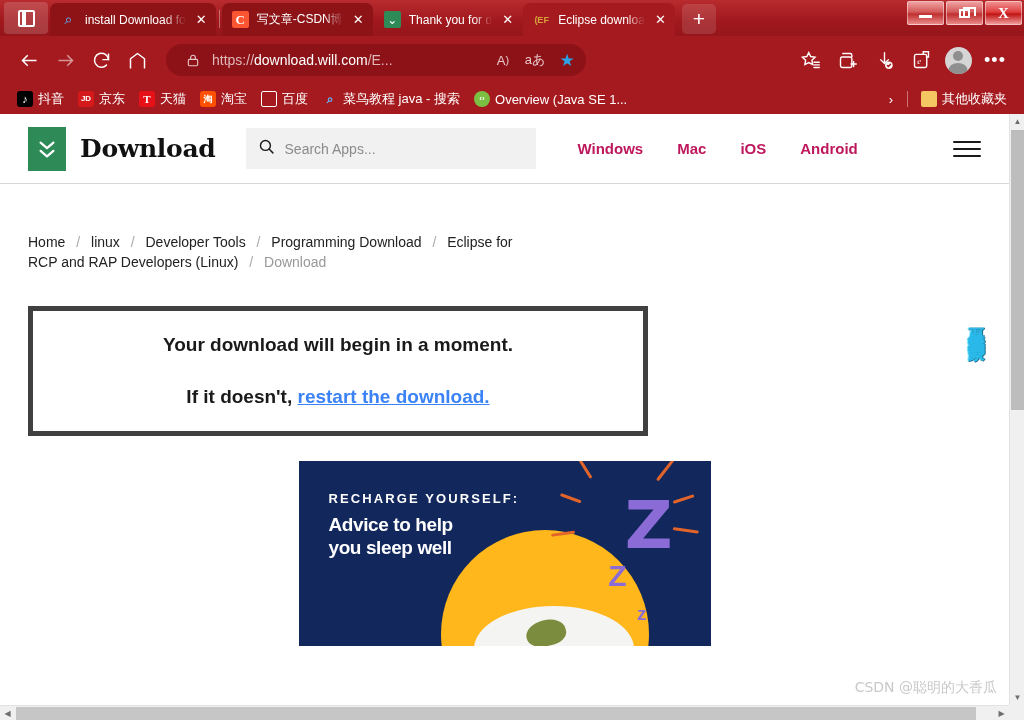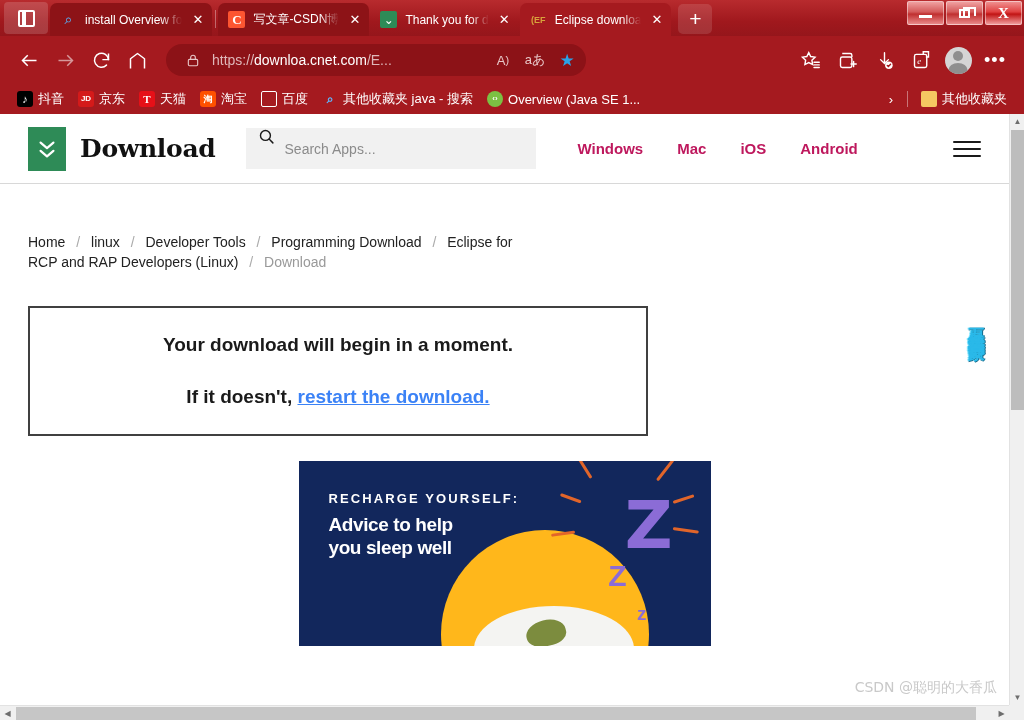--- a/index.html
+++ b/index.html
@@ -198,21 +198,21 @@
     flex: 0 0 38px;
   }
   .logo-mark svg { display:block; }
   .logo-text {
     font-family: "DejaVu Serif", serif;
     font-weight: bold; font-size: 25px; color:#111;
     margin-left: 14px; letter-spacing: -0.3px;
   }
   .searchbox {
     margin-left: 30px; width: 290px; height: 41px;
-    background: #f1f1f1; display:flex; padding: 0 12px;
+    background: #f1f1f1; display:flex; align-items:center; padding: 0 12px;
   }
   .searchbox .mag { color:#1a1a1a; font-size:16px; margin-right: 10px; }
   .searchbox input {
     flex:1; border:none; background:transparent; outline:none;
     font-size: 14px; color: #333; font-family: "Liberation Sans", sans-serif;
   }
   .searchbox input::placeholder { color:#8b8b8b; }
   .mainnav { display:flex; align-items:center; gap: 34px; margin-left: 42px; }
   .mainnav a {
     font-size: 15px; font-weight: bold; color: #be185d; text-decoration:none;
@@ -225,21 +225,21 @@
   .breadcrumb {
     padding: 48px 28px 0; font-size: 14px; color: #222; line-height: 20px;
     max-width: 560px;
   }
   .breadcrumb a { color:#222; text-decoration:none; }
   .breadcrumb .sep { color:#aaa; margin: 0 7px; }
   .breadcrumb .cur { color: #999; }
 
   .dlbox {
     margin: 34px 28px 0; width: 620px; height: 130px;
-    border: 2px solid #404040;
+    border: 5px solid #404040;
     display:flex; flex-direction:column; align-items:center; justify-content:center;
     gap: 30px;
   }
   .dlbox .l1 { font-size: 19px; font-weight: bold; color: #1a1a1a; }
   .dlbox .l2 { font-size: 19px; font-weight: bold; color: #1a1a1a; }
   .dlbox .l2 a { color:#3b82f6; text-decoration: underline; }
 
   
   .ad {
     margin: 25px auto 0; width: 412px; height: 185px;
@@ -343,21 +343,21 @@
   <div class="tabstrip">
 
     <div class="tab-tools-btn">
       <span class="glyph"></span>
     </div>
 
     <div class="tabs">
 
       <div class="tab inactive">
         <span class="tab-favicon fav-search">⌕</span>
-        <span class="tab-title">install Overview fo</span>
+        <span class="tab-title">install Download fo</span>
         <span class="tab-close">✕</span>
       </div>
 
       <div class="tab-sep"></div>
 
       <div class="tab inactive">
         <span class="tab-favicon fav-csdn">C</span>
         <span class="tab-title">写文章-CSDN博</span>
         <span class="tab-close">✕</span>
       </div>
@@ -417,21 +417,21 @@
       </svg>
     </div>
 
     <div class="omnibox">
       <span class="omni-icon">
         <svg width="14" height="15" viewBox="0 0 24 24" fill="none" stroke="#e7c7c8" stroke-width="1.9">
           <rect x="4" y="10" width="16" height="11" rx="2"></rect>
           <path d="M8 10V7a4 4 0 0 1 8 0v3"></path>
         </svg>
       </span>
-      <span class="omni-url"><span>https://</span><b>downloa.cnet.com</b><span>/E...</span></span>
+      <span class="omni-url"><span>https://</span><b>download.will.com</b><span>/E...</span></span>
       <span class="omni-icon">A<sup>)</sup></span>
       <span class="omni-icon">aあ</span>
       <span class="omni-icon star">★</span>
     </div>
 
     <div class="toolbar-right">
       <div class="navbtn">
         <svg width="21" height="21" viewBox="0 0 24 24" fill="none" stroke="#fff" stroke-width="1.6">
           <path d="M10 3l2.2 4.5 5 .7-3.6 3.5.85 4.9L10 14.3 5.6 16.6l.85-4.9L2.8 8.2l5-.7z"></path>
           <path d="M16 14h6M16 17h6M16 20h6" stroke-linecap="round"></path>
@@ -484,21 +484,21 @@
     <div class="bmk">
       <span class="bmk-ico ico-taobao">淘</span>
       <span class="bmk-label">淘宝</span>
     </div>
     <div class="bmk">
       <span class="bmk-ico ico-baidu"></span>
       <span class="bmk-label">百度</span>
     </div>
     <div class="bmk">
       <span class="bmk-ico ico-search">⌕</span>
-      <span class="bmk-label">其他收藏夹 java - 搜索</span>
+      <span class="bmk-label">菜鸟教程 java - 搜索</span>
     </div>
     <div class="bmk">
       <span class="bmk-ico ico-java">‹›</span>
       <span class="bmk-label">Overview (Java SE 1...</span>
     </div>
 
     <span class="bmk-chev">›</span>
     <span class="bmk-divider"></span>
     <div class="bmk">
       <span class="bmk-ico ico-folder"></span>

